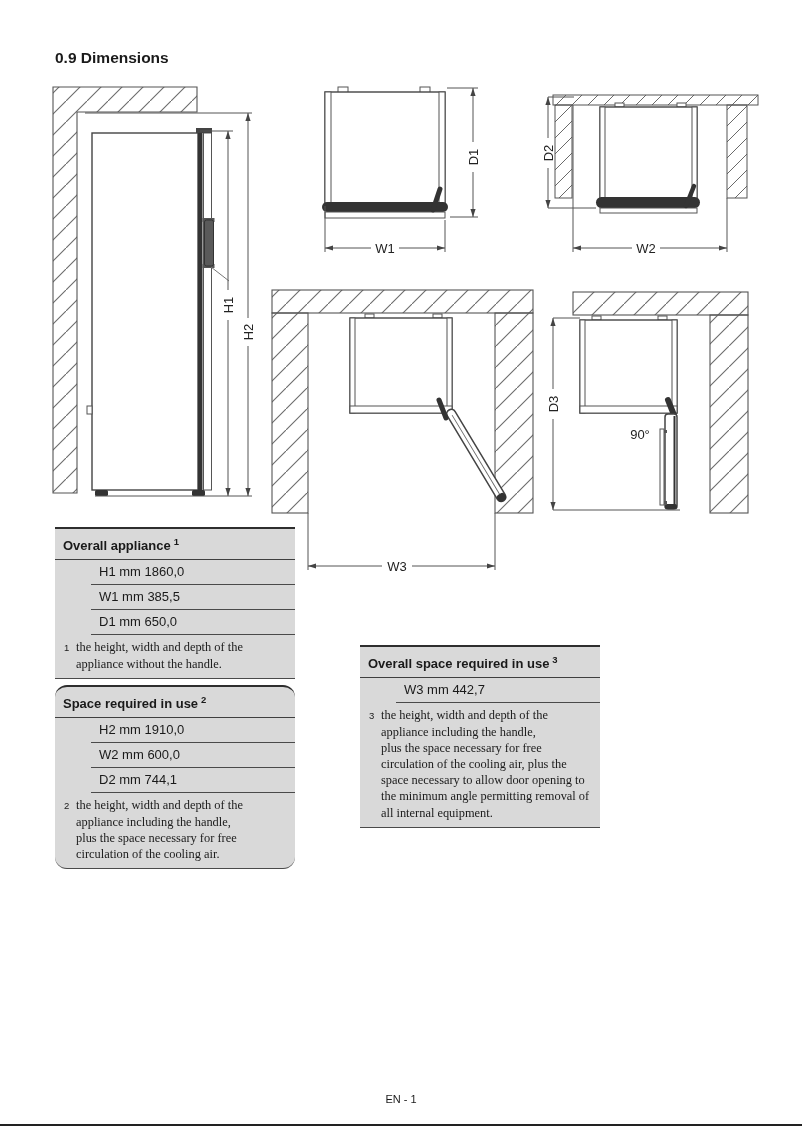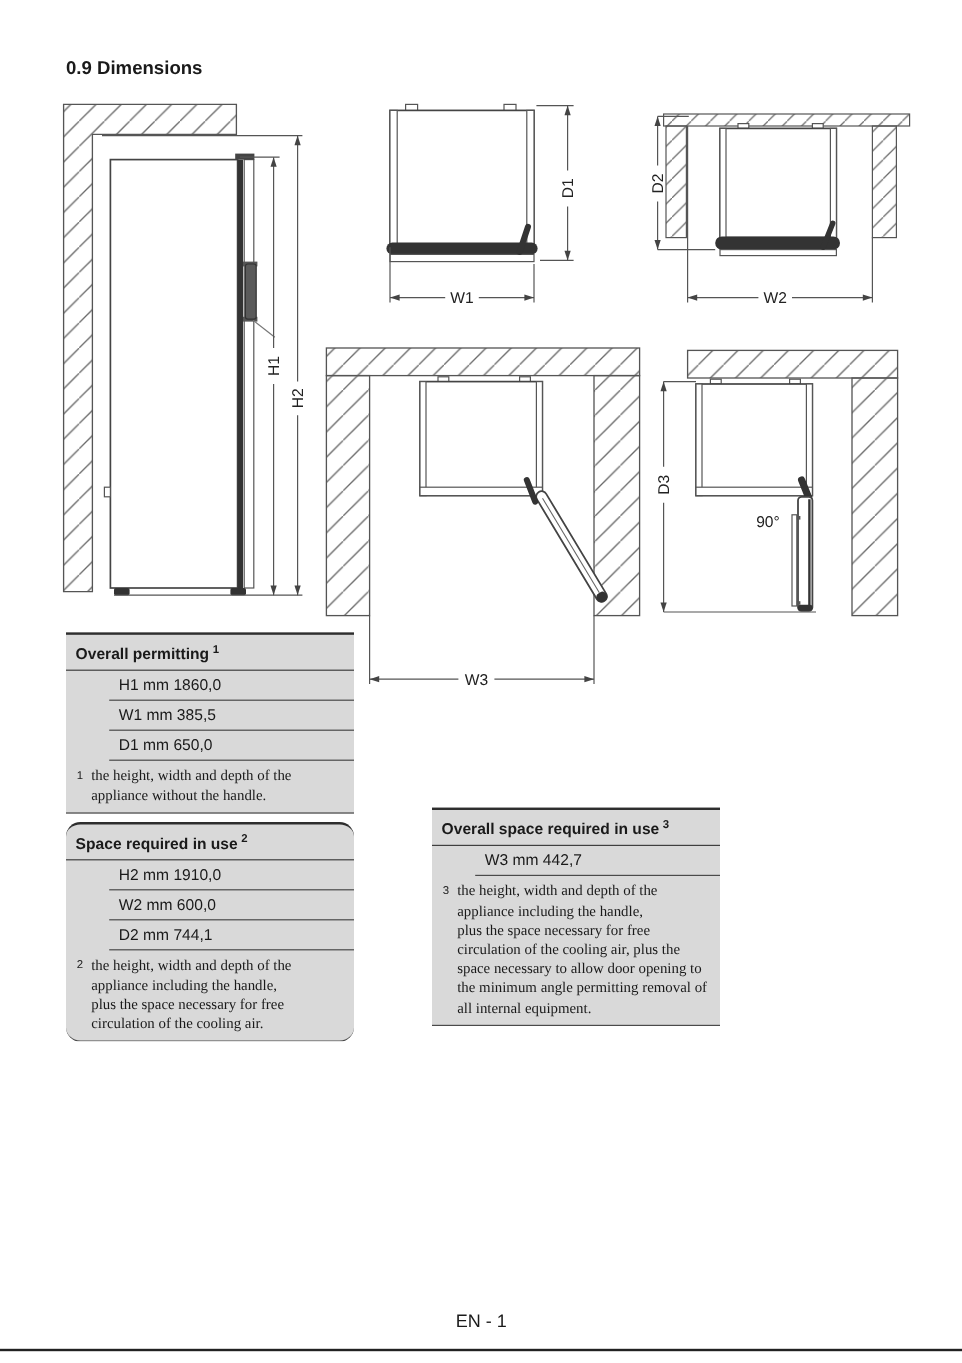--- a/index.html
+++ b/index.html
@@ -16,21 +16,21 @@
     border-top:2.5px solid #2e2e2e; border-bottom:1.8px solid #4a4a4a;
     font-size:13px; box-sizing:border-box;
   }
   .t-header { font-weight:bold; padding:5px 8px 5px; line-height:16px; border-bottom:1.5px solid #3f3f3f; }
   .t-header sup { font-size:9.5px; margin-left:3px; }
   .t-row { padding:4px 8px 4px; line-height:16px; border-bottom:1.4px solid #4a4a4a;margin-left:36px; }
   .t-foot { position:relative; padding:4px 8px 6px 21px; font-size:12.4px; line-height:16.2px; }
   .t-foot .fsup { position:absolute; left:9px; top:5px; font-size:9.5px; }
   .fline { display:block;font-family:Liberation Serif, serif; }
 
-  .footer { position:absolute; left:0; width:802px; top:1093px; text-align:center; font-size:15px; }
+  .footer { position:absolute; left:0; width:802px; top:1093px; text-align:center; font-size:11px; }
   .bottom-rule { position:absolute; left:0; top:1124px; width:802px; height:0; border-top:2px solid #222; }
 </style>
 </head>
 <body>
 
 <h1 class="page-title">0.9 Dimensions</h1>
 
 <svg class="diagram" style="left:45px; top:80px;" width="215" height="425" viewBox="0 0 215 425">
   <defs>
     <pattern id="hA" patternUnits="userSpaceOnUse" width="21" height="21">
@@ -218,21 +218,21 @@
     <line x1="13" y1="35" x2="13" y2="106"></line>
     <line x1="13" y1="136" x2="13" y2="227"></line>
     <path d="M13 35 l-2.6 8 h5.2 Z" fill="#444" stroke="none"></path>
     <path d="M13 227 l-2.6 -8 h5.2 Z" fill="#444" stroke="none"></path>
     <text x="13" y="125.5" text-anchor="middle" transform="rotate(-90 13 121)" stroke="none">D3</text>
   </g>
 </svg>
 
 <div class="dim-table" style="left:55px; top:527px;">
   <div class="t-header">
-    <span>Overall permitting</span><sup>1</sup>
+    <span>Overall appliance</span><sup>1</sup>
   </div>
   <div class="t-row">H1 mm 1860,0</div>
   <div class="t-row">W1 mm 385,5</div>
   <div class="t-row">D1 mm 650,0</div>
   <div class="t-foot">
     <sup class="fsup">1</sup>
     <span class="fline">the height, width and depth of the appliance without the handle.</span>
   </div>
 </div>
 
@@ -243,21 +243,21 @@
   <div class="t-row">H2 mm 1910,0</div>
   <div class="t-row">W2 mm 600,0</div>
   <div class="t-row">D2 mm 744,1</div>
   <div class="t-foot">
     <sup class="fsup">2</sup>
     <span class="fline">the height, width and depth of the appliance including the handle,</span>
     <span class="fline">plus the space necessary for free circulation of the cooling air.</span>
   </div>
 </div>
 
-<div class="dim-table" style="left:360px; top:673px;">
+<div class="dim-table" style="left:360px; top:645px;">
   <div class="t-header">
     <span>Overall space required in use</span><sup>3</sup>
   </div>
   <div class="t-row">W3 mm 442,7</div>
   <div class="t-foot">
     <sup class="fsup">3</sup>
     <span class="fline">the height, width and depth of the appliance including the handle,</span>
     <span class="fline">plus the space necessary for free circulation of the cooling air, plus the space necessary to allow door opening to the minimum angle permitting removal of all internal equipment.</span>
   </div>
 </div>

